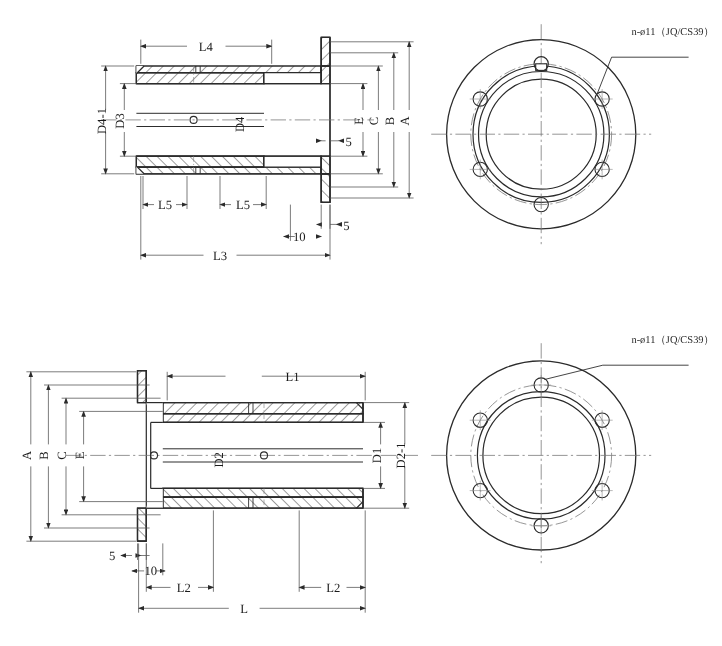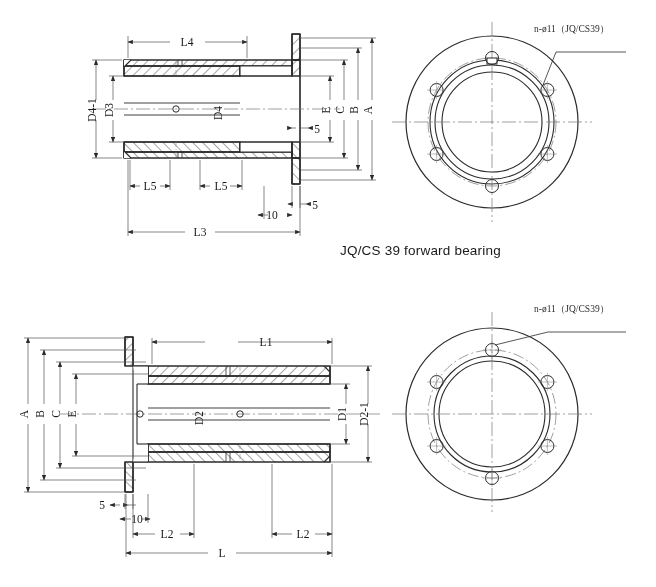--- a/index.html
+++ b/index.html
@@ -2,21 +2,21 @@
 <html><head>
 <meta charset="utf-8">
 <style>
   html,body{margin:0;padding:0;background:#ffffff;}
   body{width:656px;height:587px;overflow:hidden;font-family:"Liberation Sans",sans-serif;}
   #stage{position:relative;width:656px;height:587px;background:#fff;}
   svg{display:block;}
   .cap{position:absolute;font-family:"Liberation Sans",sans-serif;font-size:13.5px;color:#1a1a1a;font-weight:500;letter-spacing:.2px;white-space:nowrap;}
   .cap.c1{left:340px;top:243px;}
   .cap.c2{left:360px;top:551px;}
-  .note{position:absolute;font-family:"Liberation Serif",serif;font-size:9.5px;color:#2b2b2b;white-space:nowrap;}
+  .note{position:absolute;font-family:"Liberation Serif",serif;font-size:9.5px;color:#2b2b2b;white-space:nowrap;margin-left:40px;}
   .note.n1{left:534px;top:23px;}
   .note.n2{left:534px;top:303px;}
   .edge-art{position:absolute;left:0px;top:572px;font-family:"Liberation Serif",serif;font-size:9px;color:#cfcfcf;white-space:nowrap;}
 </style>
 </head>
 <body>
 
 <div id="stage">
 
 <svg width="656" height="587" viewBox="0 0 656 587">
@@ -391,17 +391,16 @@
     <text x="346" y="414" text-anchor="middle" transform="rotate(-90 346 414)">D1</text>
     <text x="368" y="414" text-anchor="middle" transform="rotate(-90 368 414)">D2-1</text>
     <text x="102" y="509" text-anchor="middle">5</text>
     <text x="137" y="523" text-anchor="middle">10</text>
   </g>
 </svg>
 
 <div class="note n1">n-ø11（JQ/CS39）</div>
 <div class="note n2">n-ø11（JQ/CS39）</div>
 
-<div class="cap c1">JQ/CS 39 forward bearing</div>
 
 <div class="edge-art">    </div>
 
 </div>
 
 </body></html>

